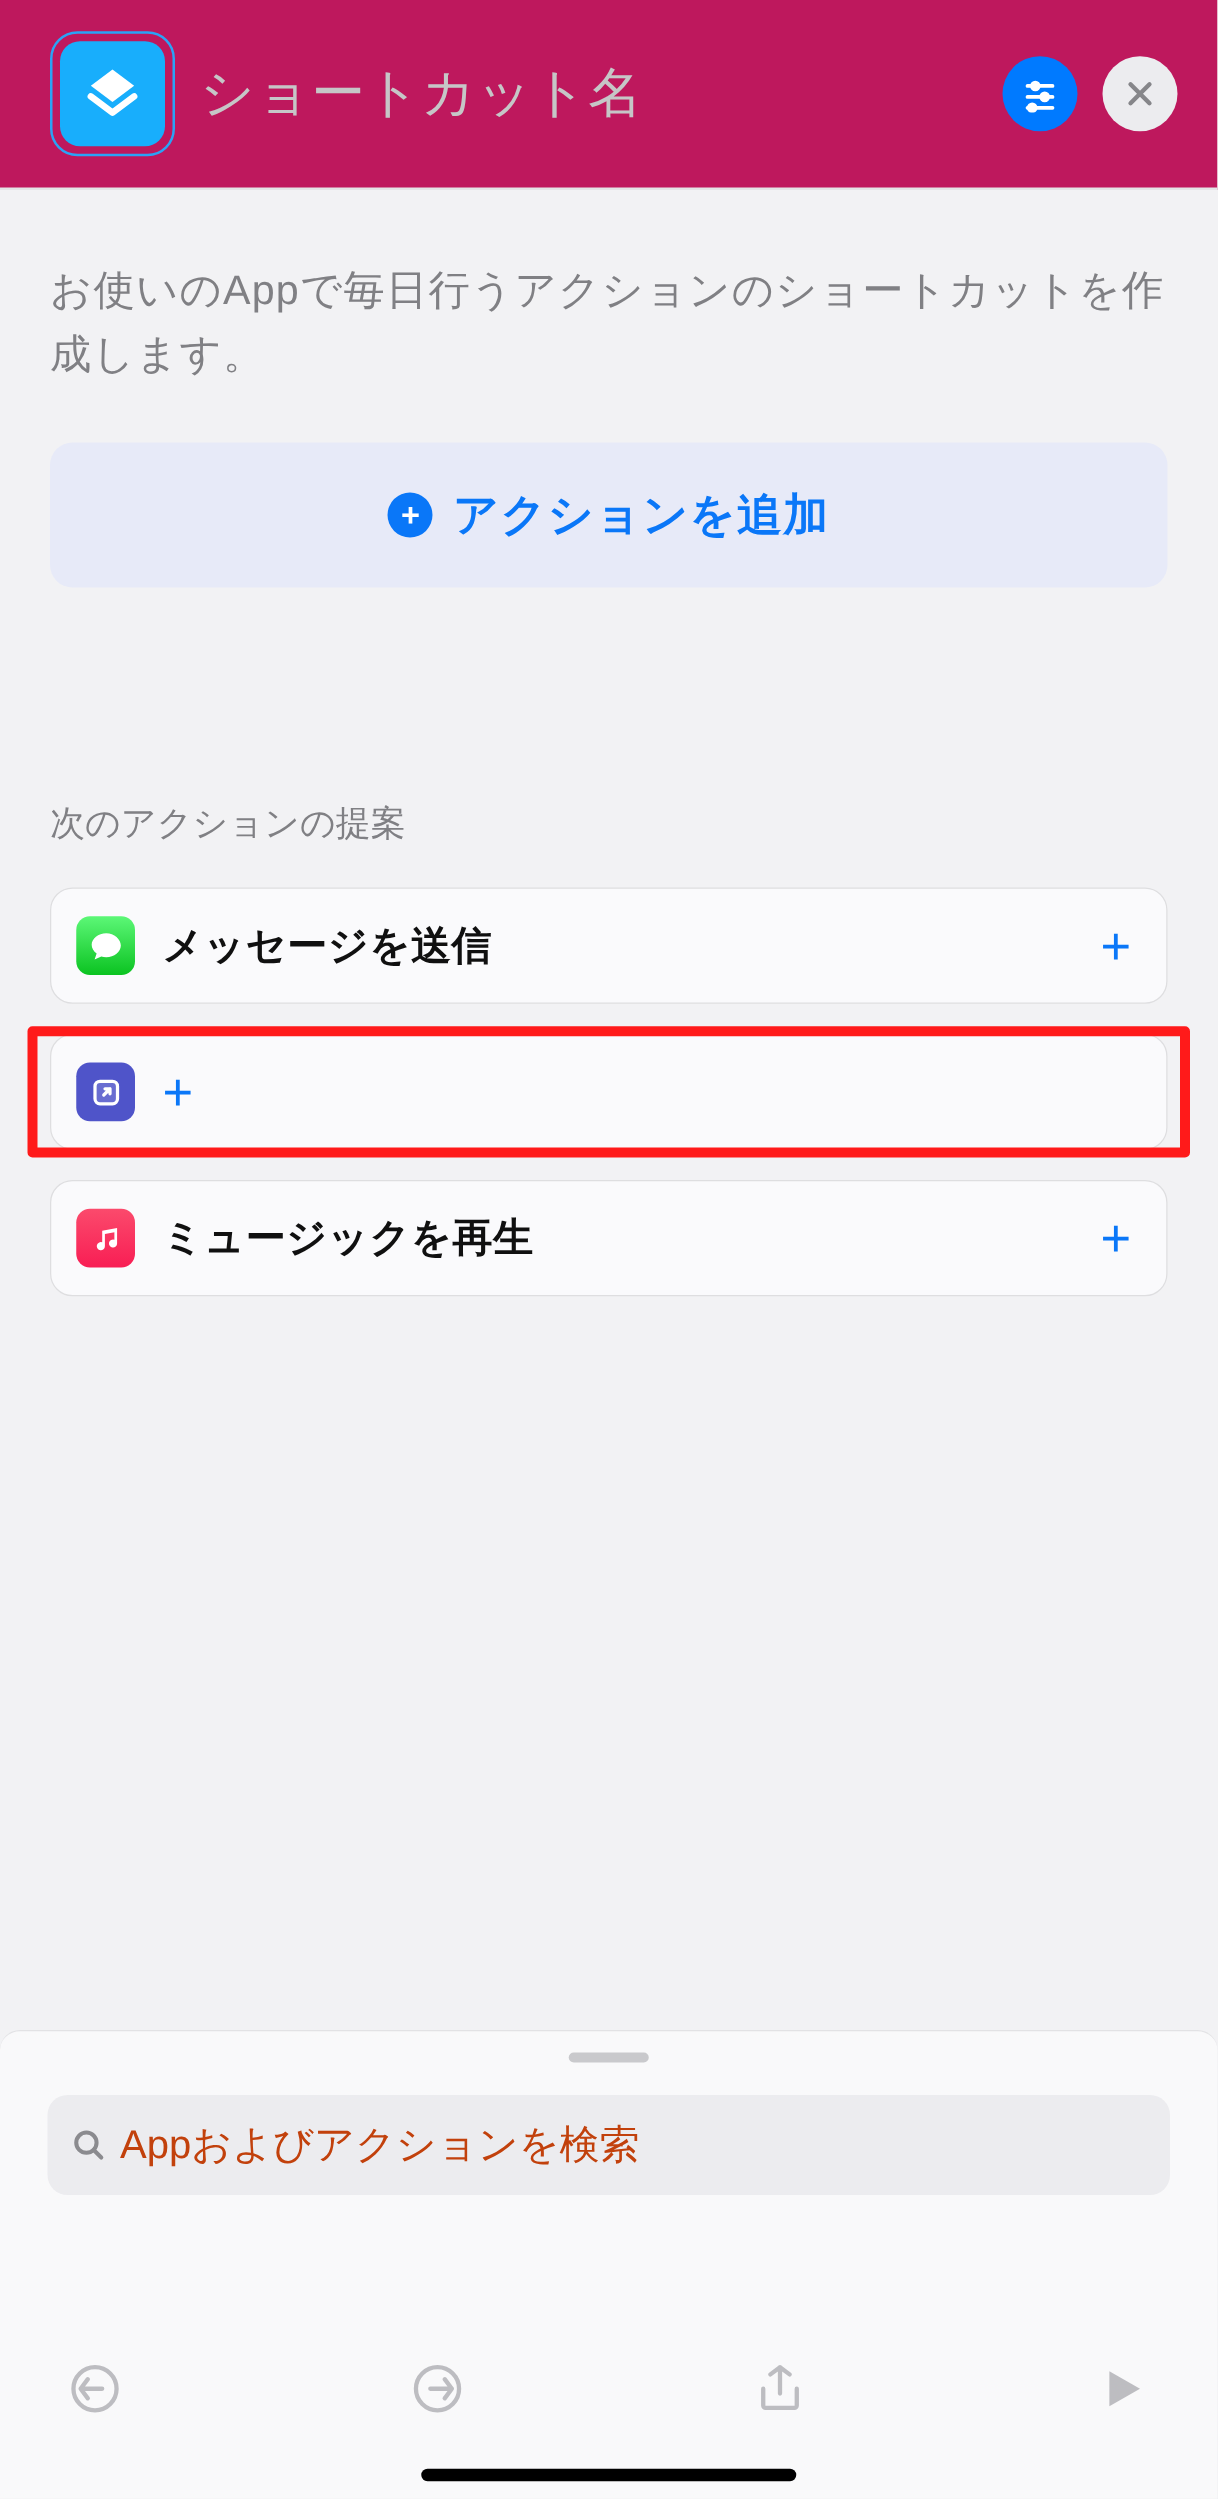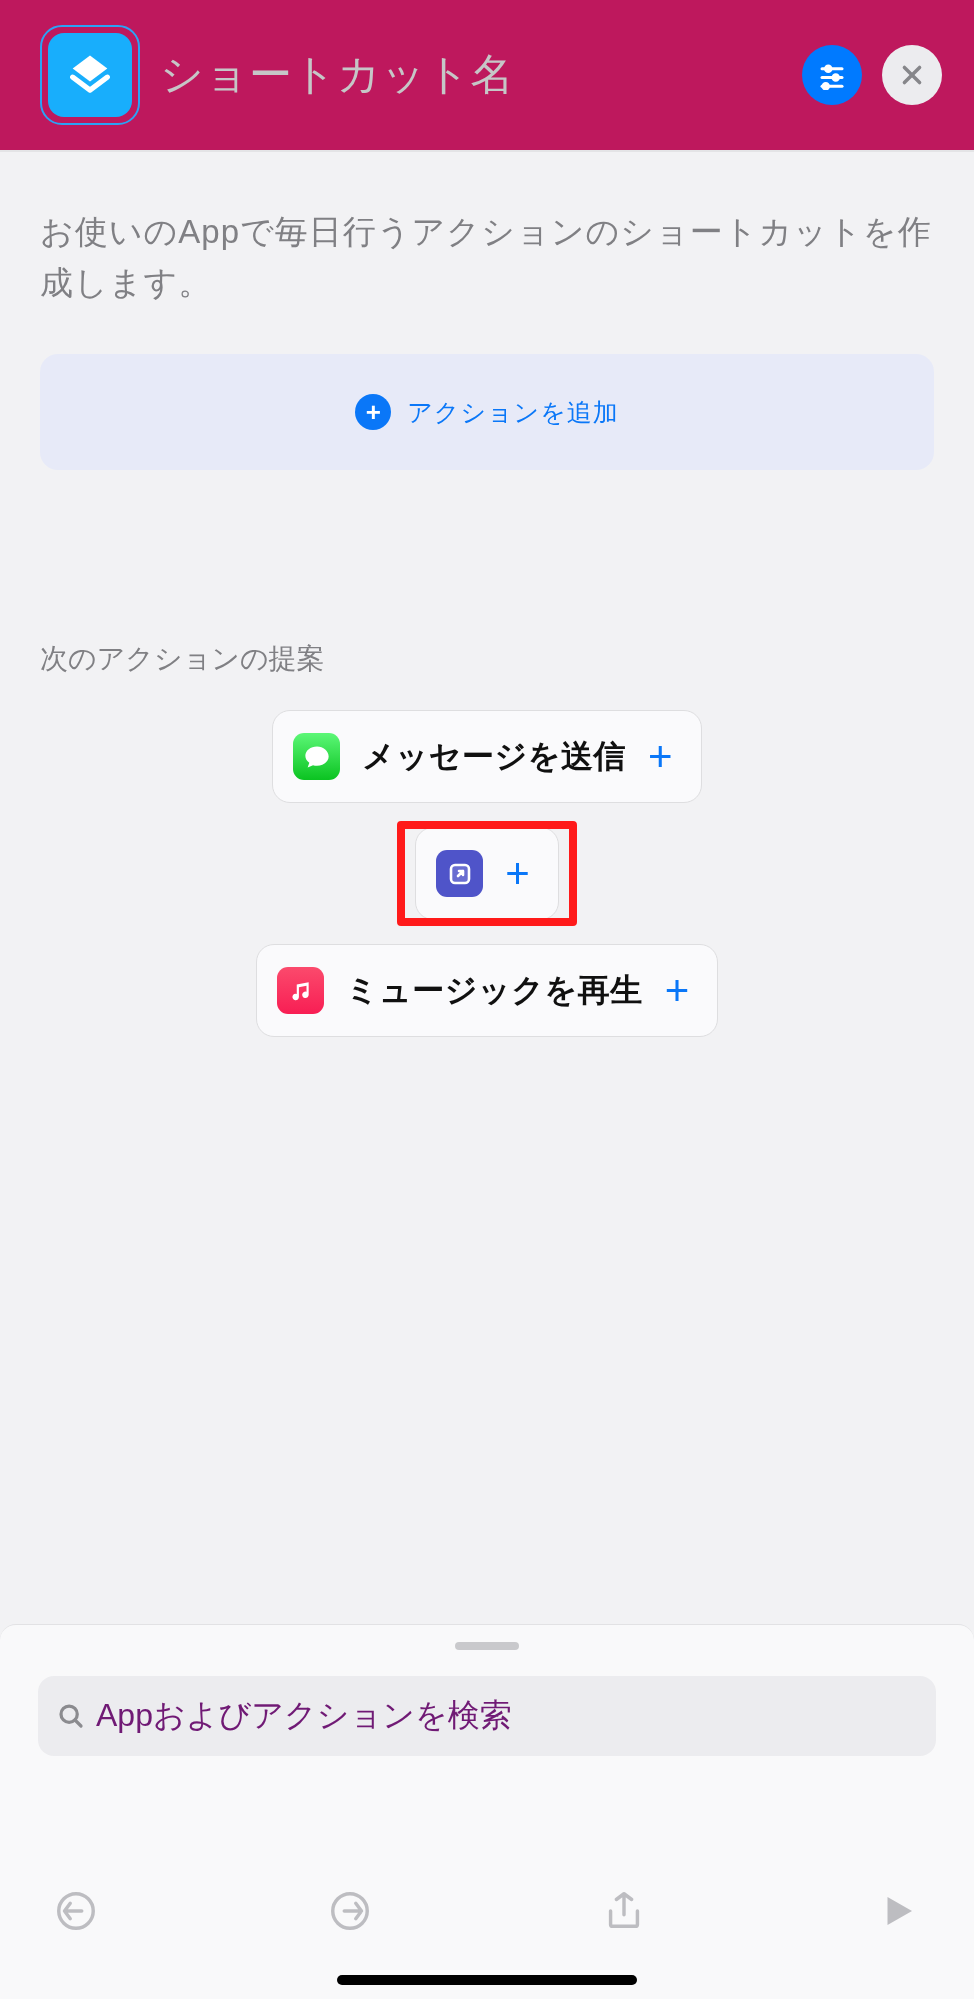--- a/index.html
+++ b/index.html
@@ -84,38 +84,37 @@
       background: #0a77f8;
       display: flex;
       align-items: center;
       justify-content: center;
       color: #fff;
       font-size: 26px;
       font-weight: 700;
       line-height: 1;
     }
     .add-action-text {
-      font-size: 25px;
+      font-size: 36px;
       color: #0a77f8;
-      font-weight: 400;
+      font-weight: 700;
       letter-spacing: 1px;
       text-align: right;
     }
     .sug-title {
       margin-top: 170px;
       font-size: 28px;
       color: #808084;
       font-weight: 500;
     }
     .sug-list {
       margin-top: 32px;
       display: flex;
       flex-direction: column;
       gap: 24px;
-      align-items: center;
     }
     .sug-wrap { position: relative; }
     .sug-item {
       height: 93px;
       background: #fafafc;
       border: 1.5px solid #dedee0;
       border-radius: 18px;
       display: flex;
       align-items: center;
       padding: 0 28px 0 20px;
@@ -172,21 +171,21 @@
       height: 80px;
       background: #ececef;
       border-radius: 16px;
       display: flex;
       align-items: center;
       padding: 0 18px;
       gap: 10px;
     }
     .search-placeholder {
       font-size: 32px;
-      color: #701a75;
+      color: #c2410c;
     }
     .toolbar {
       position: absolute;
       bottom: 60px;
       left: 0; right: 0;
       padding: 0 48px;
       display: flex;
       justify-content: space-between;
       align-items: center;
     }

